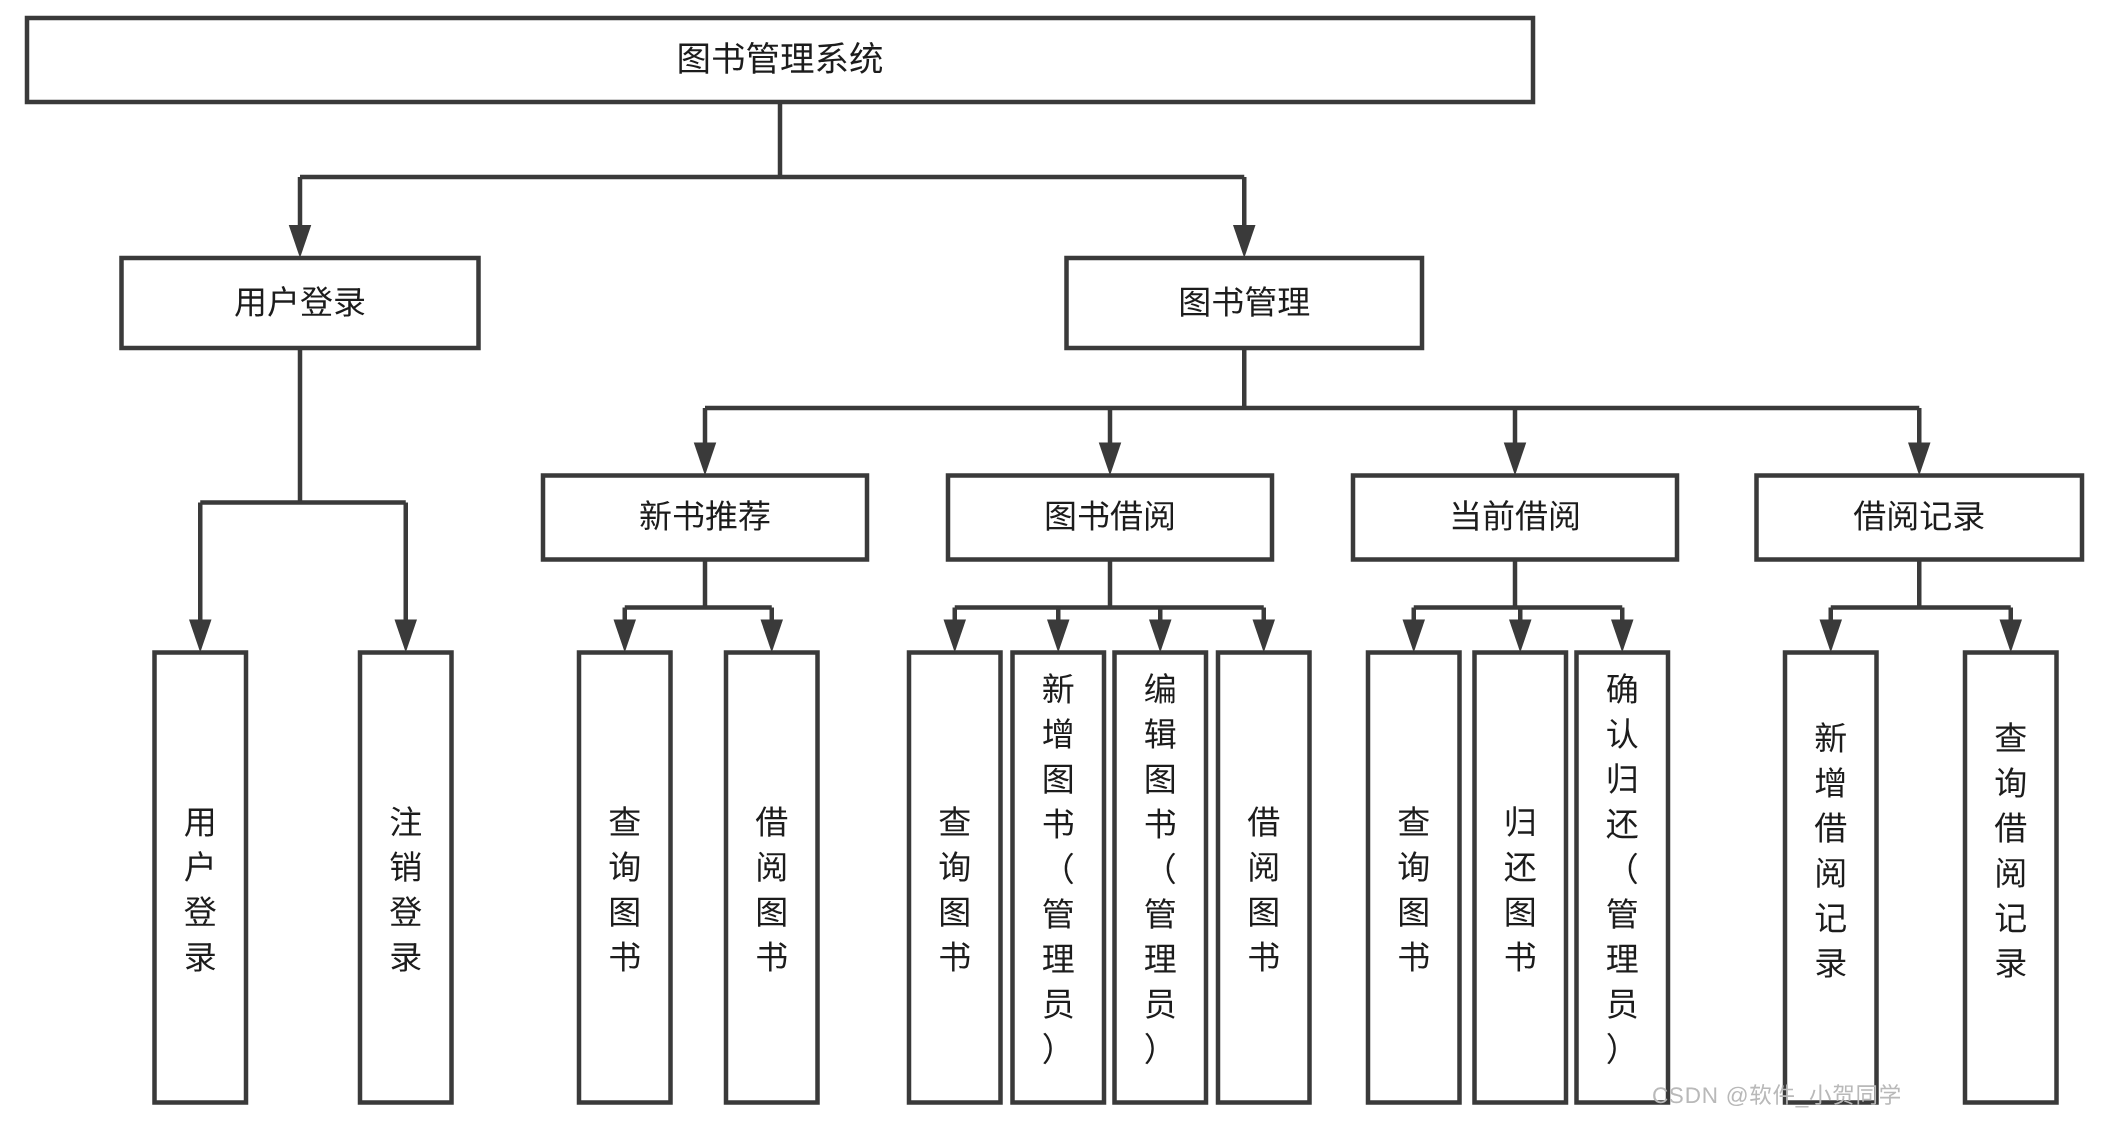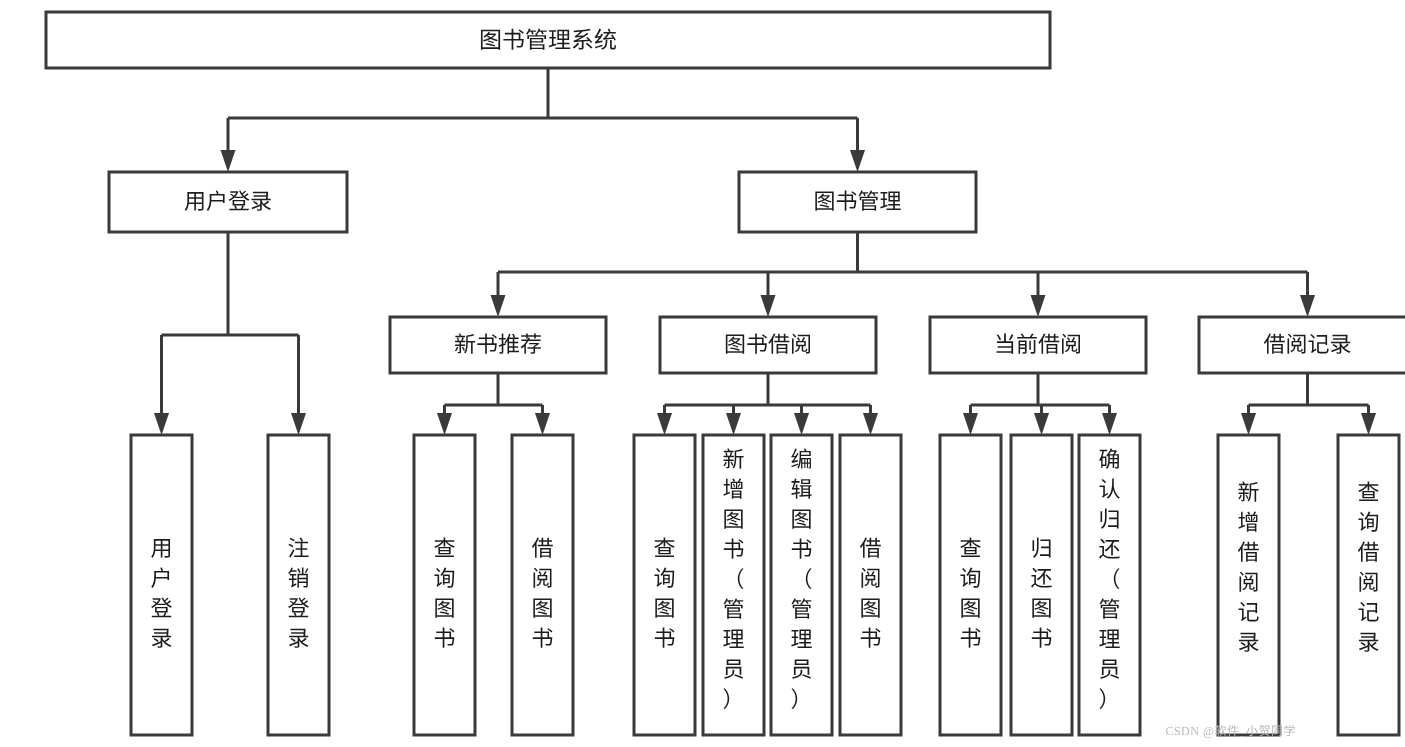--- a/index.html
+++ b/index.html
@@ -2,45 +2,45 @@
 <html lang="zh-CN"><head>
 <meta charset="utf-8">
 <title>图书管理系统 功能结构图</title>
 <style>
   html,body{margin:0;padding:0;background:#ffffff;}
   body{
     width:1405px;height:747px;overflow:hidden;
     font-family:"DejaVu Sans","Liberation Sans",sans-serif;
     color:#1c1c1c;
   }
-  #diagram-root{position:relative;width:1282px;height:747px;background:#fff;margin-left:28px;}
+  #diagram-root{position:relative;width:1282px;height:747px;background:#fff;}
   svg#tree-svg{position:absolute;left:0;top:0;width:1405px;height:747px;display:block;}
 
   .node-box{fill:#ffffff;stroke:#3a3a3a;stroke-width:3;}
   .connector{stroke:#3a3a3a;stroke-width:3;fill:none;stroke-linecap:butt;}
   .arrow-head{fill:#3a3a3a;stroke:none;}
 
   .node-label{
     font-family:"DejaVu Sans","Liberation Sans",sans-serif;
     fill:#1c1c1c;
     text-anchor:middle;
     dominant-baseline:middle;
   }
   .label-h{font-size:22px;}
   .label-root{font-size:23px;}
   .label-v{font-size:22px;}
 
   .watermark{
     position:absolute;
     right:14px;bottom:8px;
-    font-size:12px;
+    font-size:15px;
     color:#b9b9b9;
     letter-spacing:0.5px;
     white-space:nowrap;
-    font-family:Liberation Serif, serif;
+    font-family:Liberation Sans, sans-serif;
     pointer-events:none;
   }
 </style>
 </head>
 <body>
 
 <div id="diagram-root">
 
   <svg id="tree-svg" viewBox="0 0 1405 747" xmlns="http://www.w3.org/2000/svg">
     <g id="connectors-layer">

